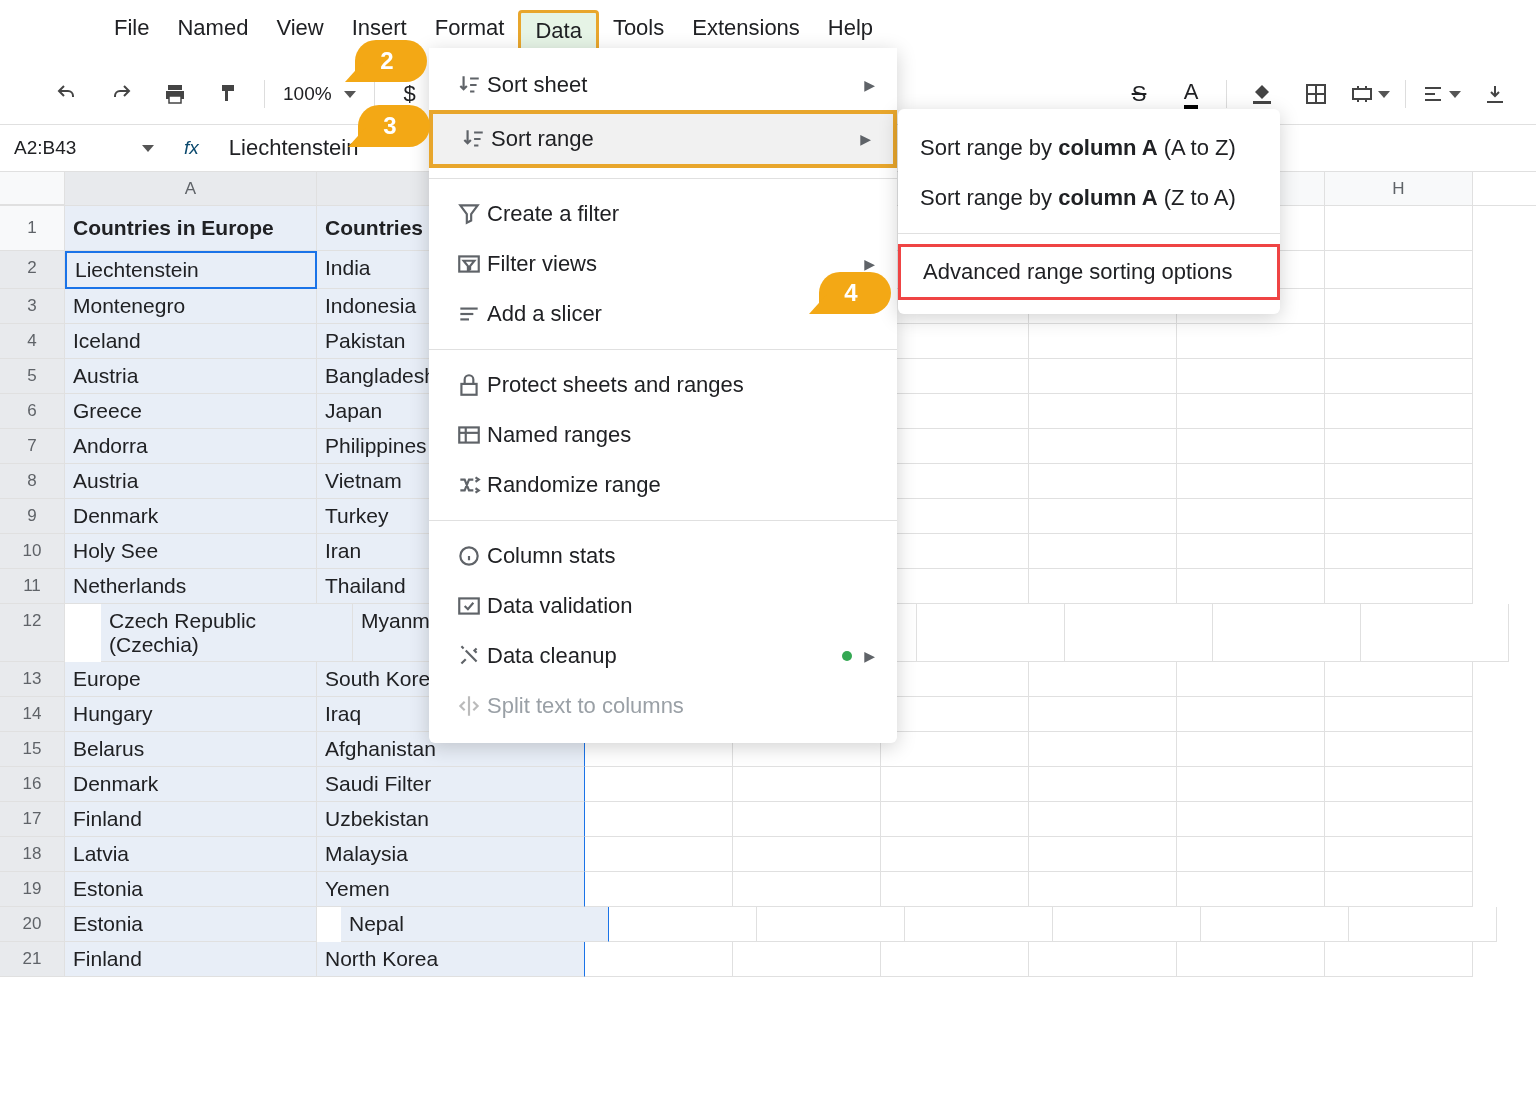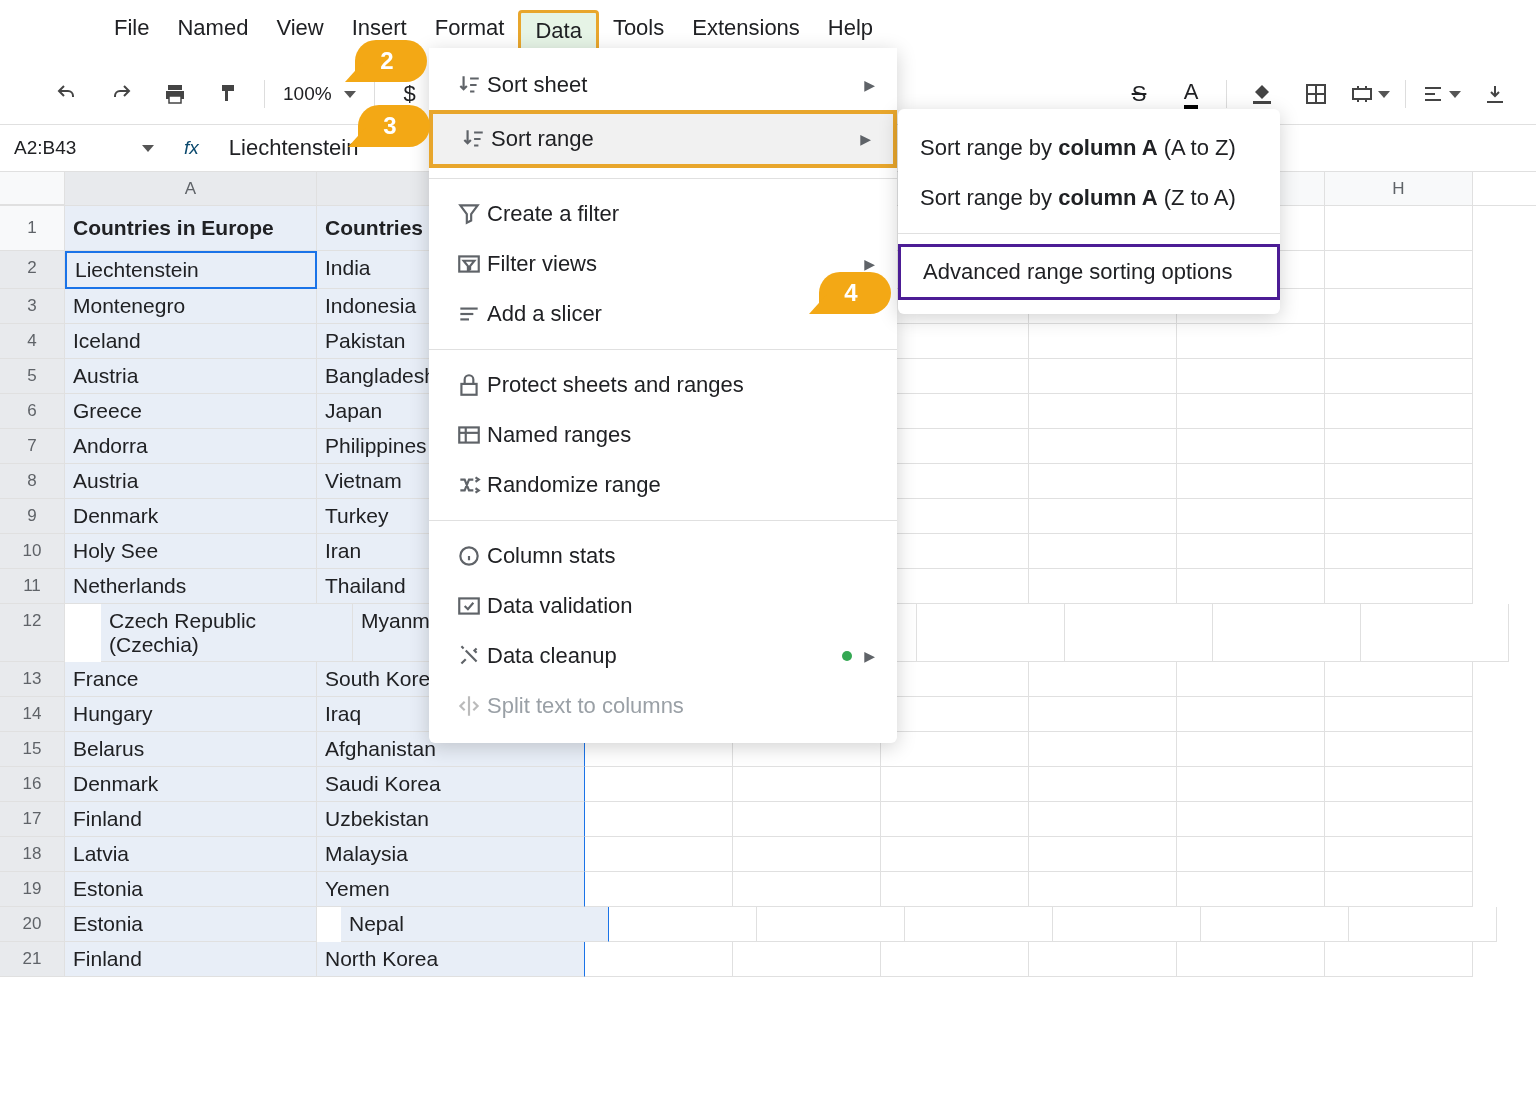--- a/index.html
+++ b/index.html
@@ -41,21 +41,21 @@
     .dropdown-item.highlighted { border: 4px solid #e8a62c; }
     .dropdown-item.disabled { color: #9aa0a6; }
     .dropdown-icon { width: 36px; display: flex; align-items: center; justify-content: center; }
     .dropdown-label { flex: 1; }
     .dropdown-arrow { color: #5f6368; font-size: 14px; }
     .dropdown-sep { height: 1px; background: #e0e0e0; margin: 10px 0; }
     .green-dot { width: 10px; height: 10px; background: #34a853; border-radius: 50%; margin-right: 12px; }
     
     .submenu { position: absolute; top: 109px; left: 898px; width: 382px; background: #fff; box-shadow: 0 4px 20px rgba(0,0,0,0.18); border-radius: 6px; padding: 14px 0; z-index: 101; }
     .submenu-item { padding: 12px 22px; cursor: pointer; font-size: 22px; }
-    .submenu-item.highlighted { border: 3px solid #4c1d95; }
+    .submenu-item.highlighted { border: 3px solid #ef4444; }
     .submenu-sep { height: 1px; background: #e0e0e0; margin: 10px 0; }
     
     .callout { position: absolute; width: 72px; height: 42px; background: #f3a815; border-radius: 22px 22px 22px 0; display: flex; align-items: center; justify-content: center; padding-right:8px; color: #fff; font-size: 24px; font-weight: bold; z-index: 200; }
     .callout::before { content: ''; position: absolute; left: -10px; bottom: 0; width: 0; height: 0; border-right: 18px solid #f3a815; border-top: 20px solid transparent; }
     
     svg { width: 24px; height: 24px; }
     .big-svg svg { width: 26px; height: 26px; }
   </style>
 </head>
 <body>
@@ -305,21 +305,21 @@
     <div class="cell selected range-edge" style="width:268px;height:58px;">Myanmar</div>
     <div class="cell" style="width:148px;height:58px;"></div>
     <div class="cell" style="width:148px;height:58px;"></div>
     <div class="cell" style="width:148px;height:58px;"></div>
     <div class="cell" style="width:148px;height:58px;"></div>
     <div class="cell" style="width:148px;height:58px;"></div>
     <div class="cell" style="width:148px;height:58px;"></div>
     </div>
     <div class="row">
       <div class="row-header selected" style="">13</div>
-    <div class="cell selected" style="">France</div>
+    <div class="cell selected" style="">Europe</div>
     <div class="cell selected range-edge" style="width:268px;">South Korea</div>
     <div class="cell" style="width:148px;"></div>
     <div class="cell" style="width:148px;"></div>
     <div class="cell" style="width:148px;"></div>
     <div class="cell" style="width:148px;"></div>
     <div class="cell" style="width:148px;"></div>
     <div class="cell" style="width:148px;"></div>
     </div>
     <div class="row">
       <div class="row-header selected" style="">14</div>
@@ -339,21 +339,21 @@
     <div class="cell" style="width:148px;"></div>
     <div class="cell" style="width:148px;"></div>
     <div class="cell" style="width:148px;"></div>
     <div class="cell" style="width:148px;"></div>
     <div class="cell" style="width:148px;"></div>
     <div class="cell" style="width:148px;"></div>
     </div>
     <div class="row">
       <div class="row-header selected" style="">16</div>
     <div class="cell selected" style="">Denmark</div>
-    <div class="cell selected range-edge" style="width:268px;">Saudi Korea</div>
+    <div class="cell selected range-edge" style="width:268px;">Saudi Filter</div>
     <div class="cell" style="width:148px;"></div>
     <div class="cell" style="width:148px;"></div>
     <div class="cell" style="width:148px;"></div>
     <div class="cell" style="width:148px;"></div>
     <div class="cell" style="width:148px;"></div>
     <div class="cell" style="width:148px;"></div>
     </div>
     <div class="row">
       <div class="row-header selected" style="">17</div>
     <div class="cell selected" style="">Finland</div>

